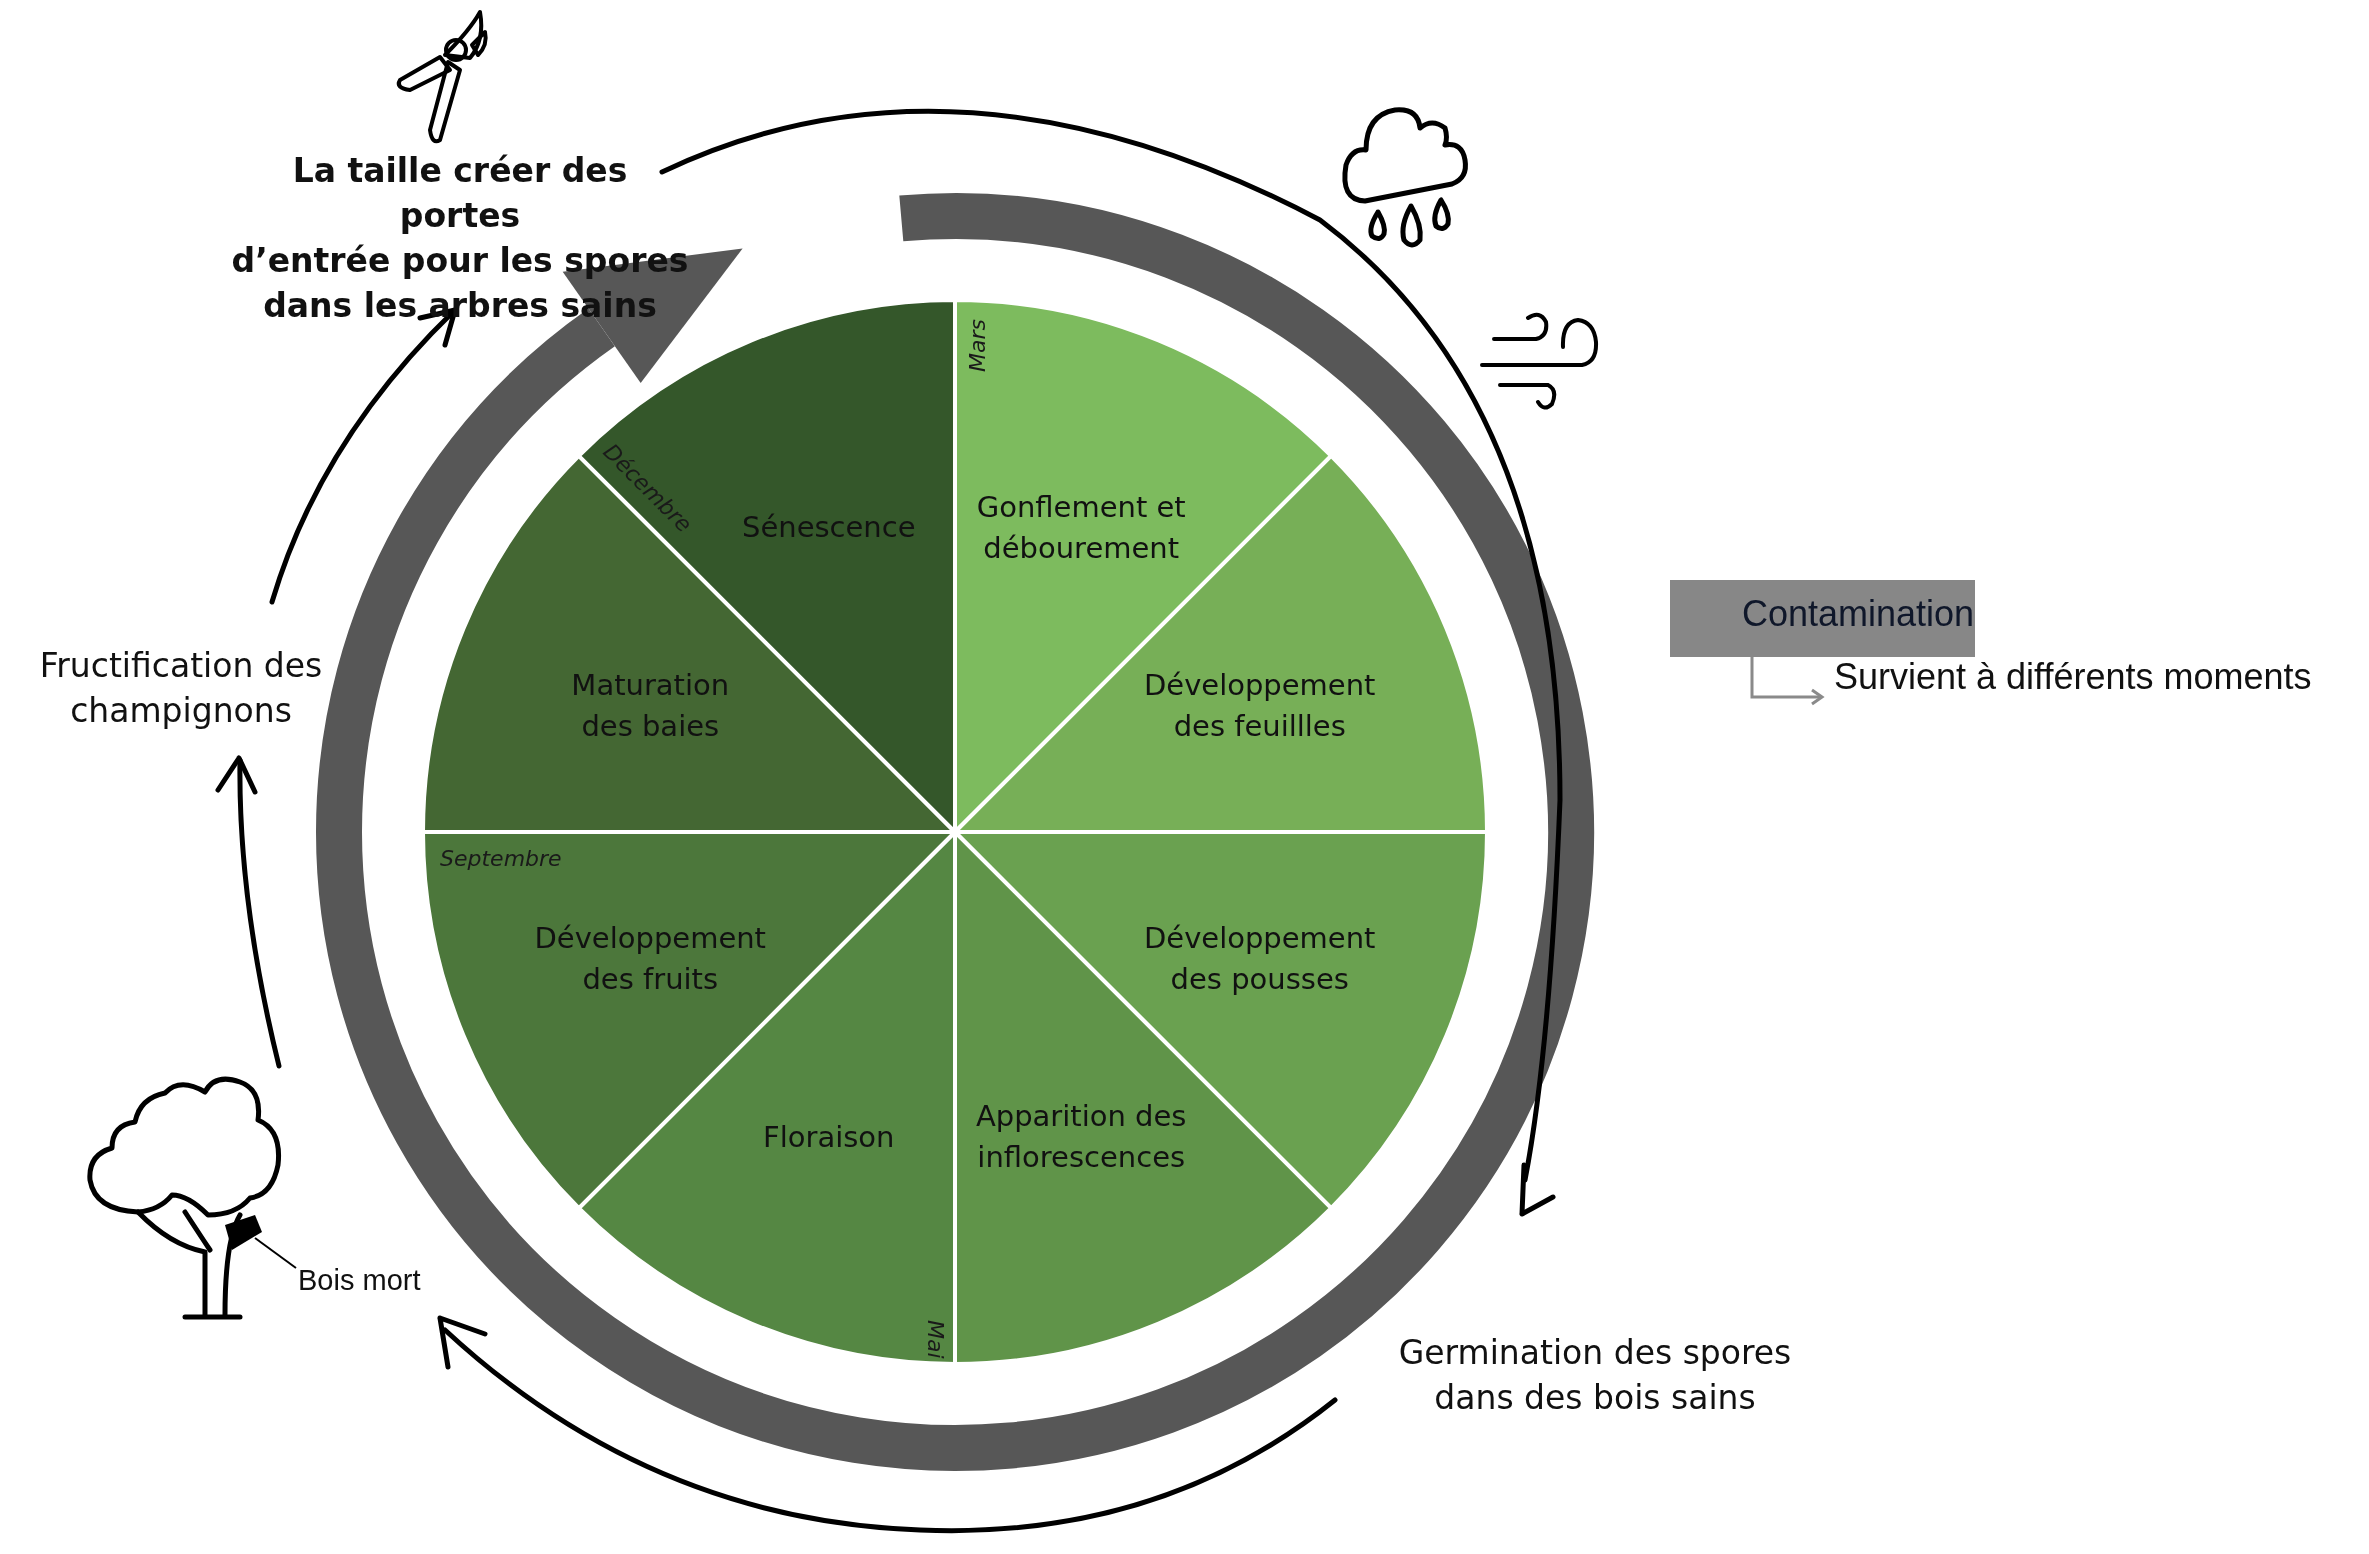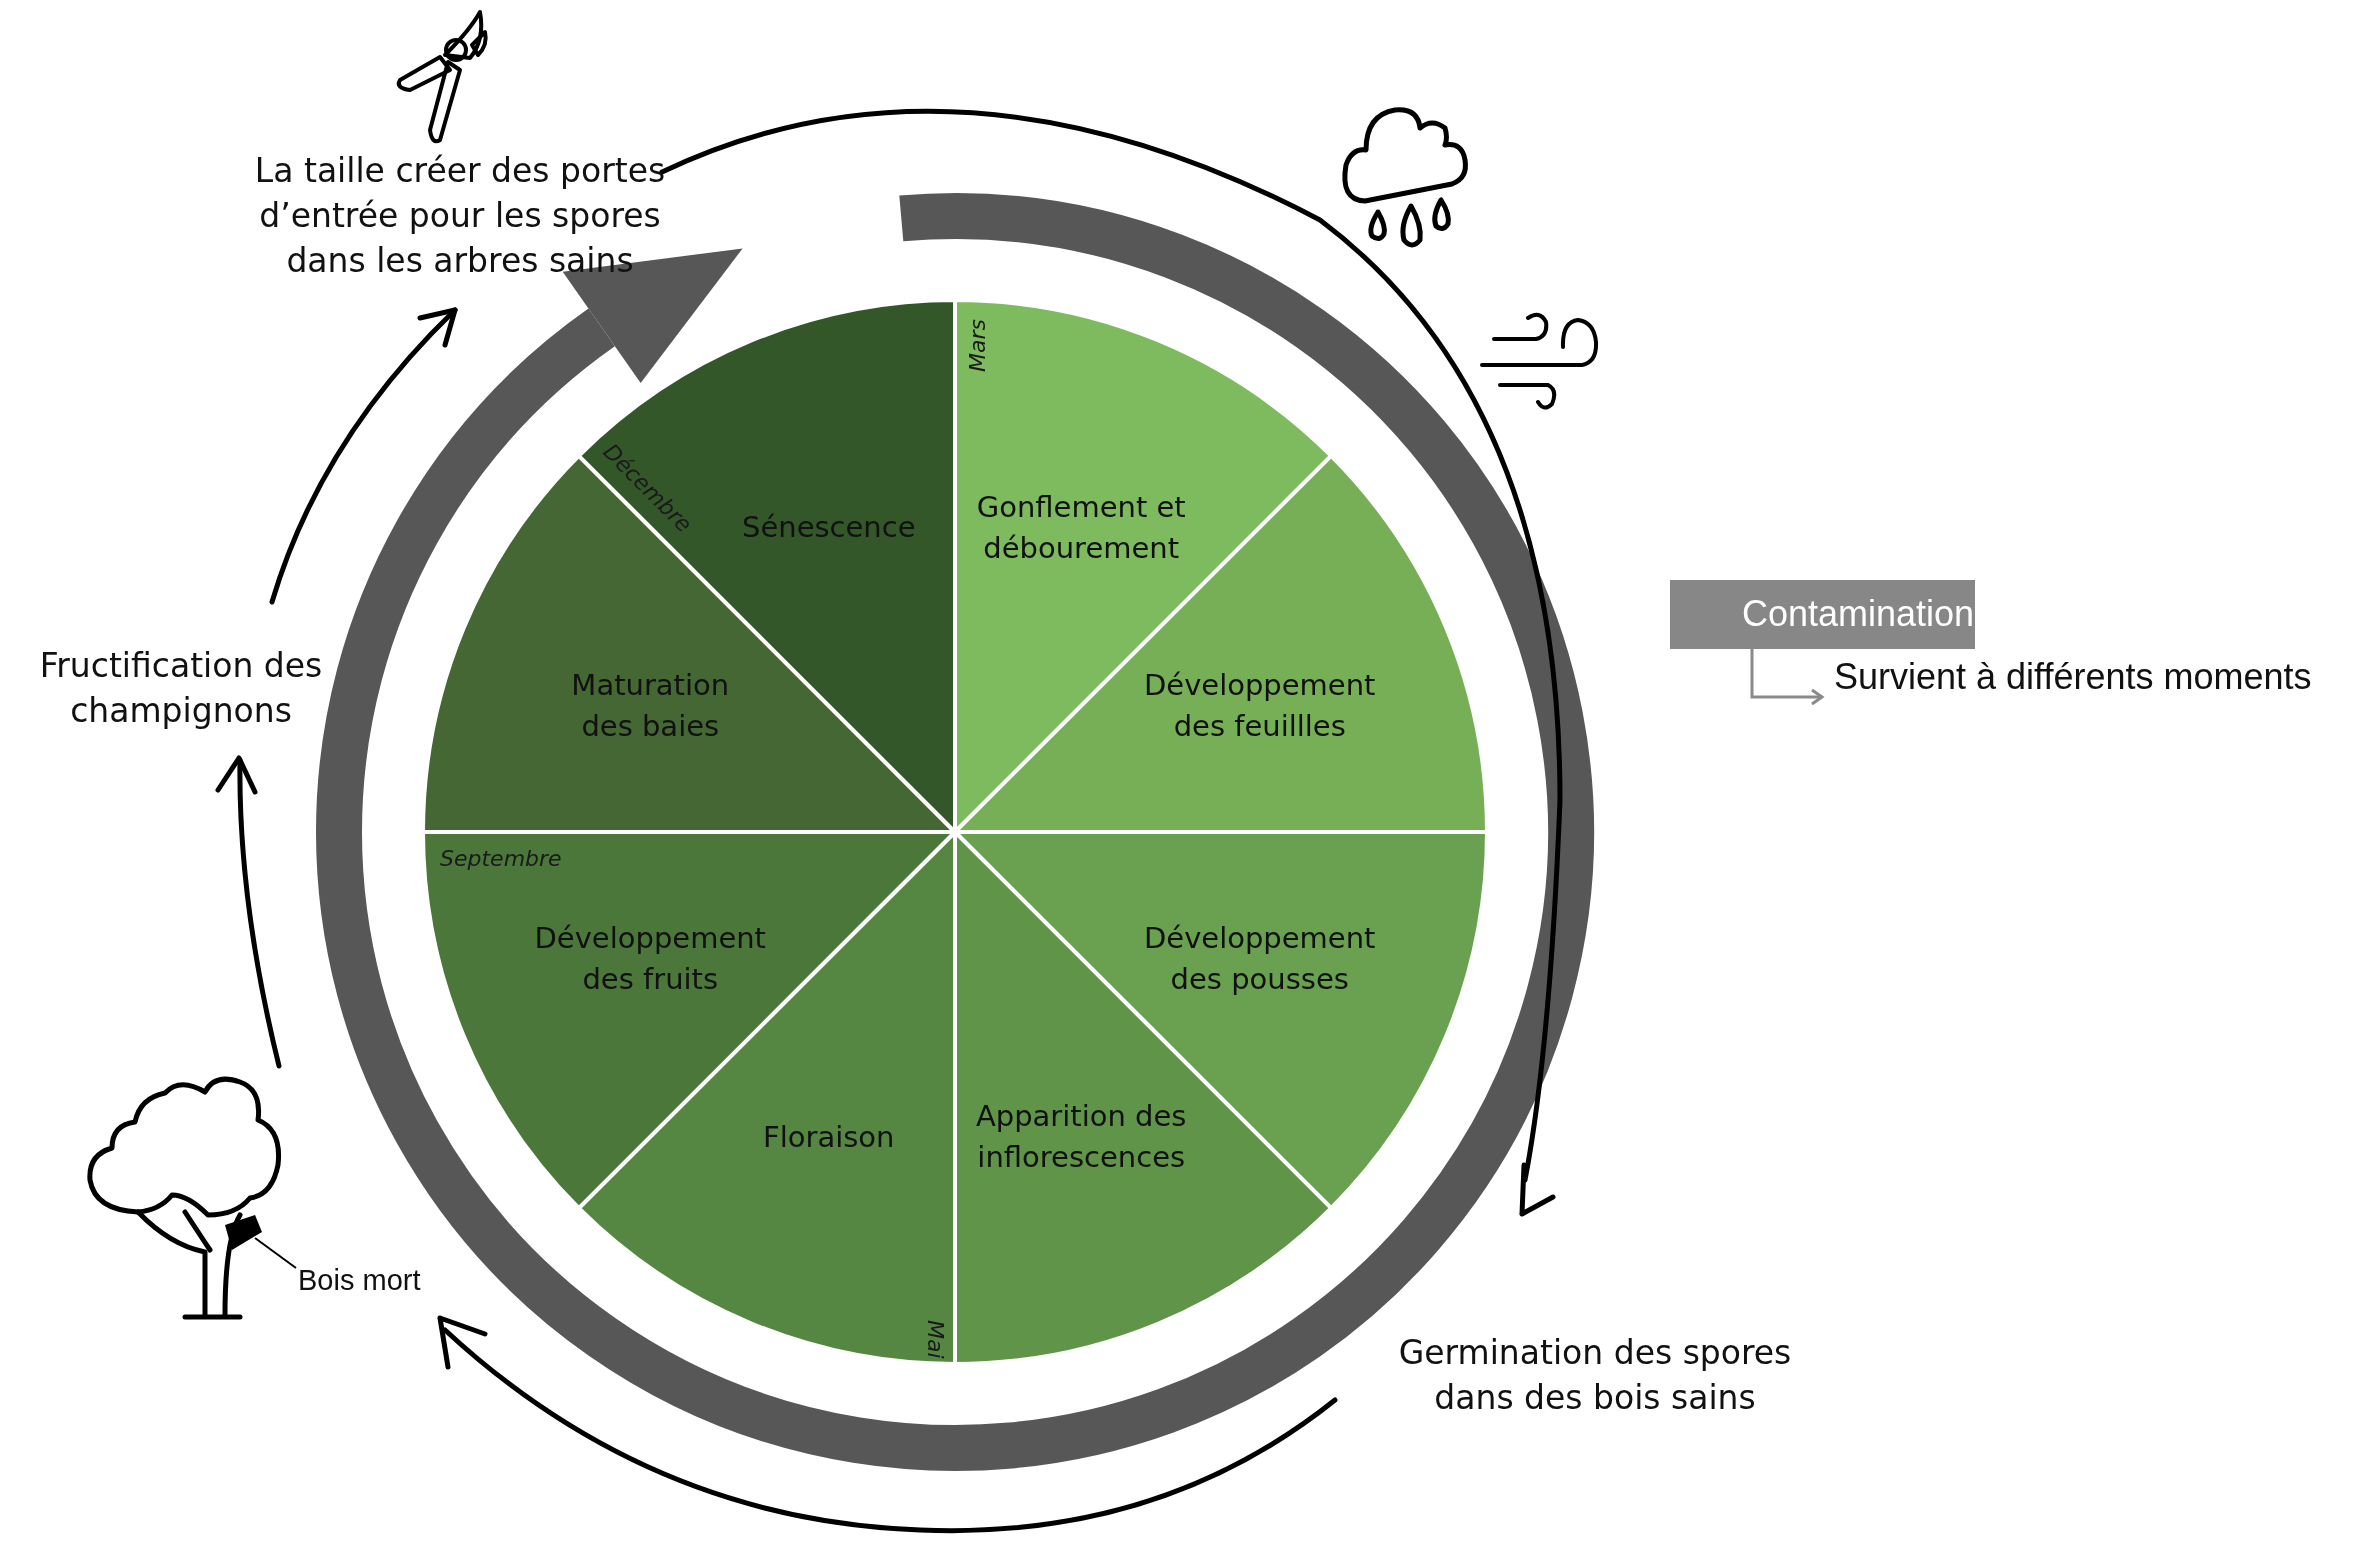--- a/index.html
+++ b/index.html
@@ -2,22 +2,22 @@
 <html><head>
 <meta charset="utf-8">
 <style>
   html, body { margin: 0; padding: 0; background: #ffffff; }
   body { width: 2369px; height: 1554px; position: relative; overflow: hidden;
          font-family: "DejaVu Sans", sans-serif; color: #111; }
   #stage { position: absolute; left: 0; top: 0; width: 2369px; height: 1554px; }
   .lbl { position: absolute; text-align: center; font-size: 33px; line-height: 45px; color: #111; }
   .seg-lbl { font-size: 29px; line-height: 41px; fill: #111; font-family: "DejaVu Sans", sans-serif; }
   .month { font-size: 22px; font-style: italic; fill: #1a1a1a; font-family: "DejaVu Sans", sans-serif; font-weight: 300; }
-  .contam-box { position: absolute; left: 1670px; top: 580px; width: 305px; height: 69px;
-                background: #878787; color: #ffffff; font-family: "Liberation Sans", sans-serif;
+  .contam-box { position: absolute; left: 1670px; top: 580px; width: 305px; height: 77px;
+                background: #878787; color: #0f172a; font-family: "Liberation Sans", sans-serif;
                 font-size: 36px; line-height: 67px; text-indent: 72px; }
   .contam-note { position: absolute; left: 1834px; top: 652px; font-family: "Liberation Sans", sans-serif;
                  font-size: 36px; line-height: 50px; color: #111; text-align: left; }
   .bois { position: absolute; left: 298px; top: 1260px; font-family: "Liberation Sans", sans-serif;
           font-size: 29px; line-height: 40px; color:#111; }
 </style>
 </head>
 <body>
 
 <svg id="stage" width="2369" height="1554" viewBox="0 0 2369 1554" xmlns="http://www.w3.org/2000/svg">
@@ -92,21 +92,21 @@
   </g>
   <polygon points="225,1225 255,1215 262,1232 232,1250" fill="#000"></polygon>
   <line x1="255" y1="1238" x2="296" y2="1268" stroke="#000" stroke-width="2"></line>
 
   <g fill="none" stroke="#8a8a8a" stroke-width="3">
     <path d="M 1752 647 L 1752 697 L 1822 697"></path>
     <path d="M 1812 690 L 1822 697 L 1812 704"></path>
   </g>
 </svg>
 
-<div class="lbl" style="left:230px; top:148px; width:460px;">
+<div class="lbl" style="left:230px; top:148px; width:460px;font-weight:bold;">
   <div>La taille créer des portes</div>
   <div>d’entrée pour les spores</div>
   <div>dans les arbres sains</div>
 </div>
 
 <div class="lbl" style="left:1490px; top:205px; width:420px;">
   </div>
 
 <div class="lbl" style="left:1380px; top:1330px; width:430px;">
   <div>Germination des spores</div>

